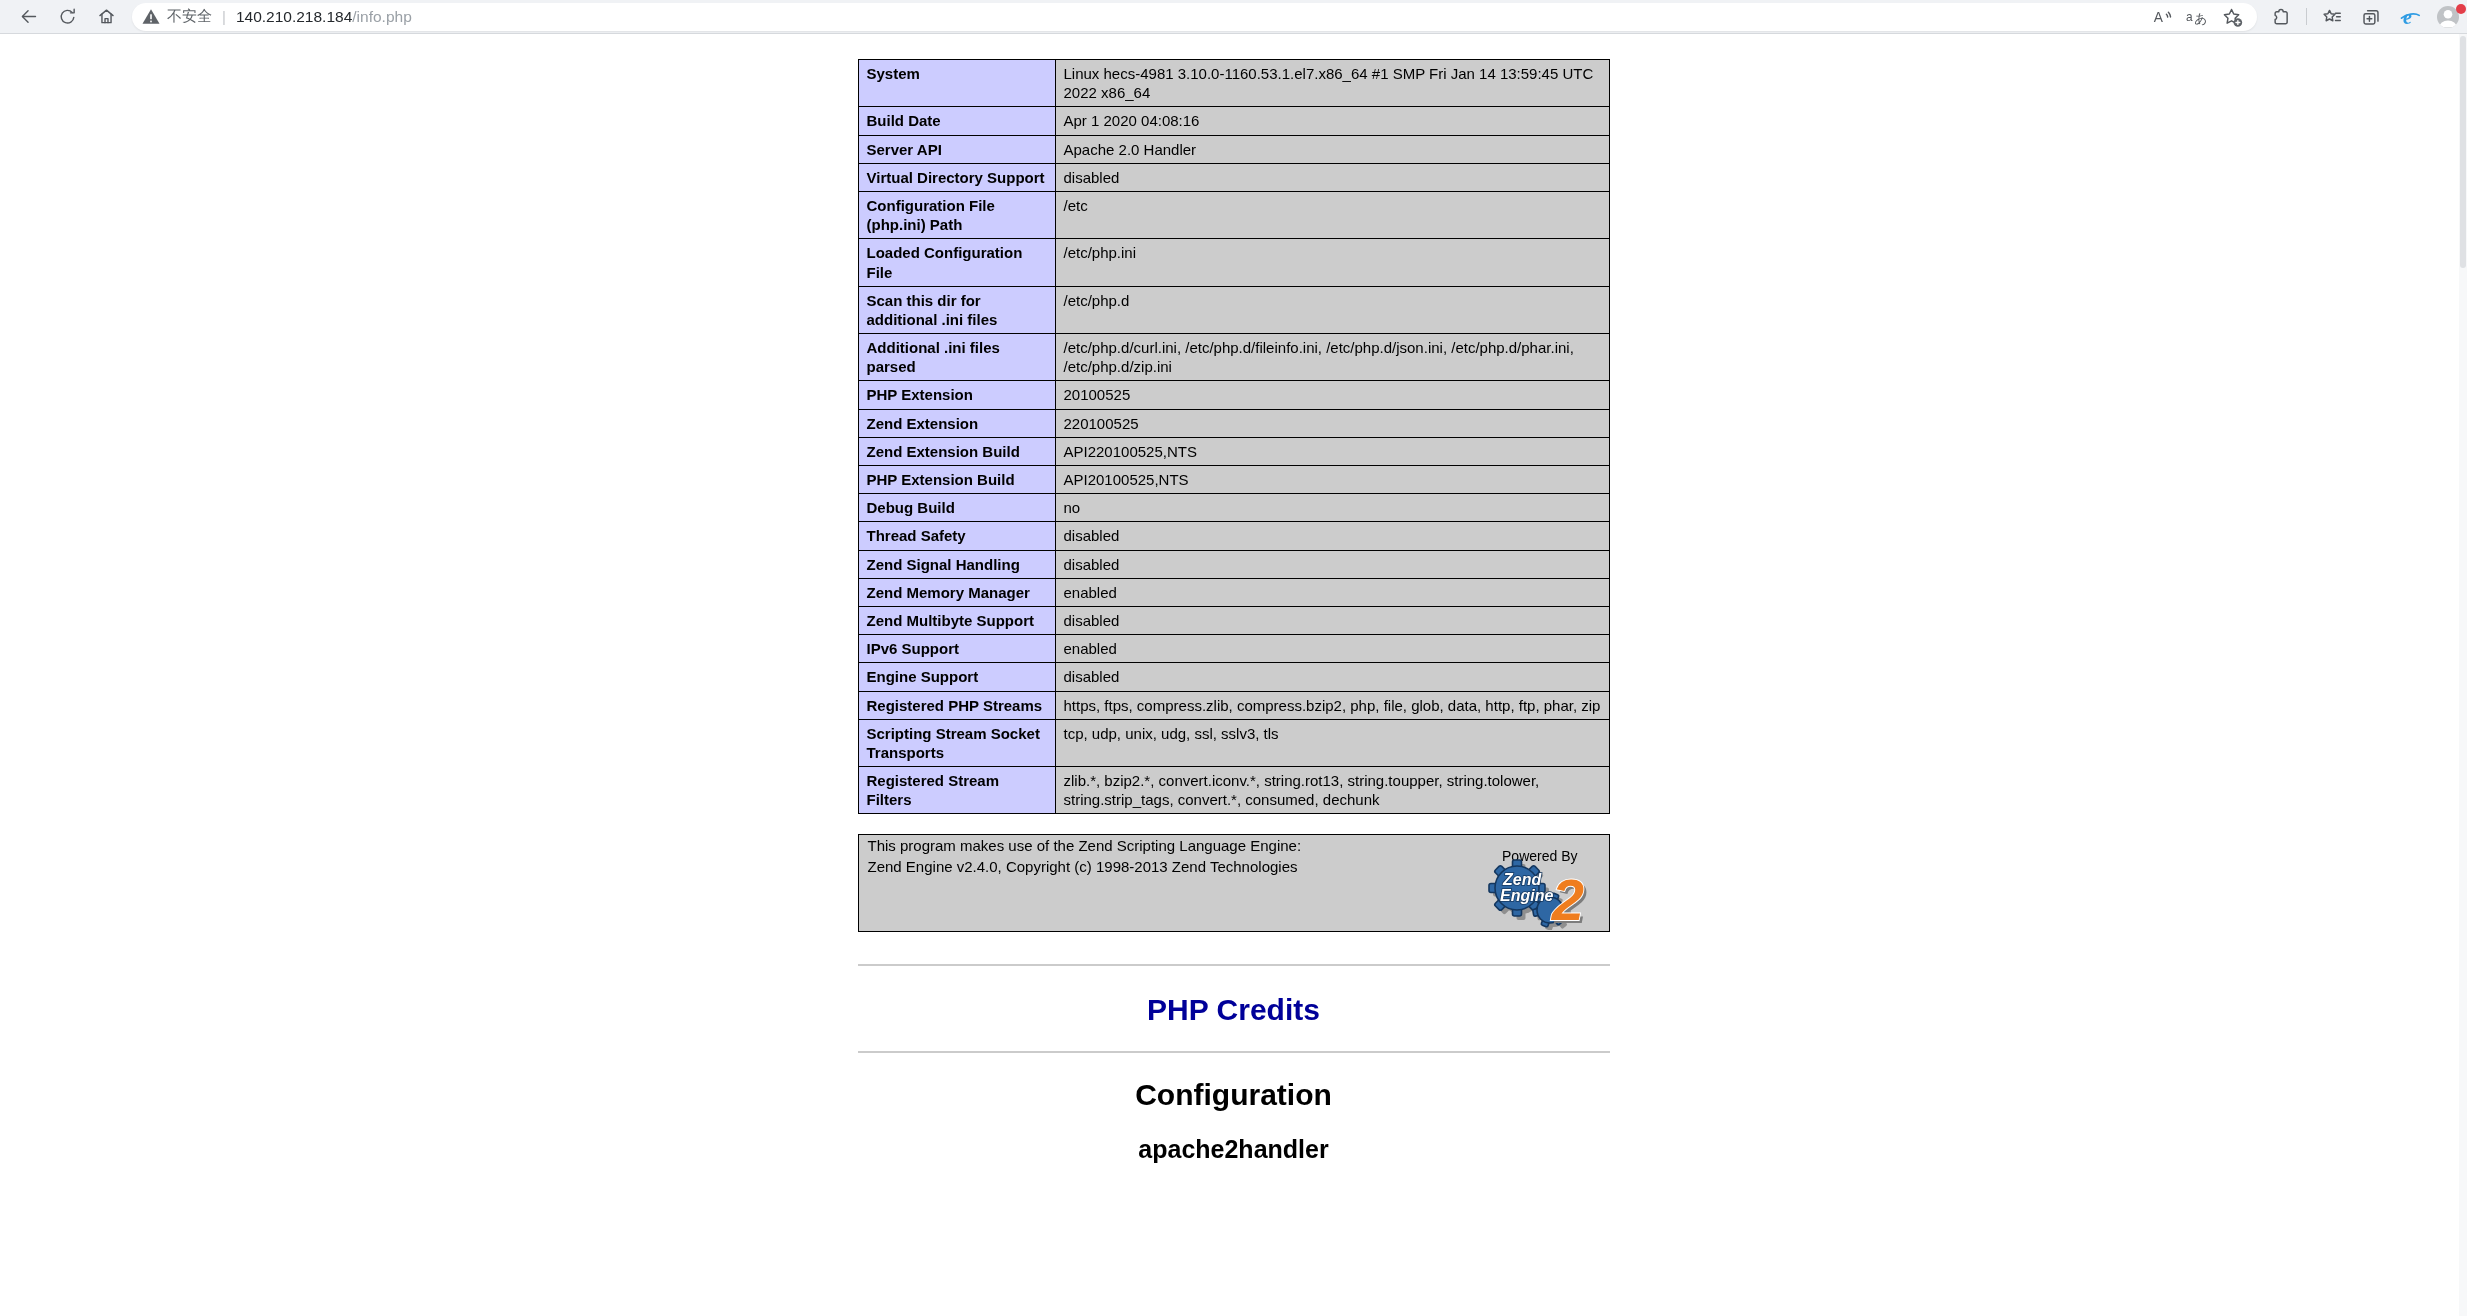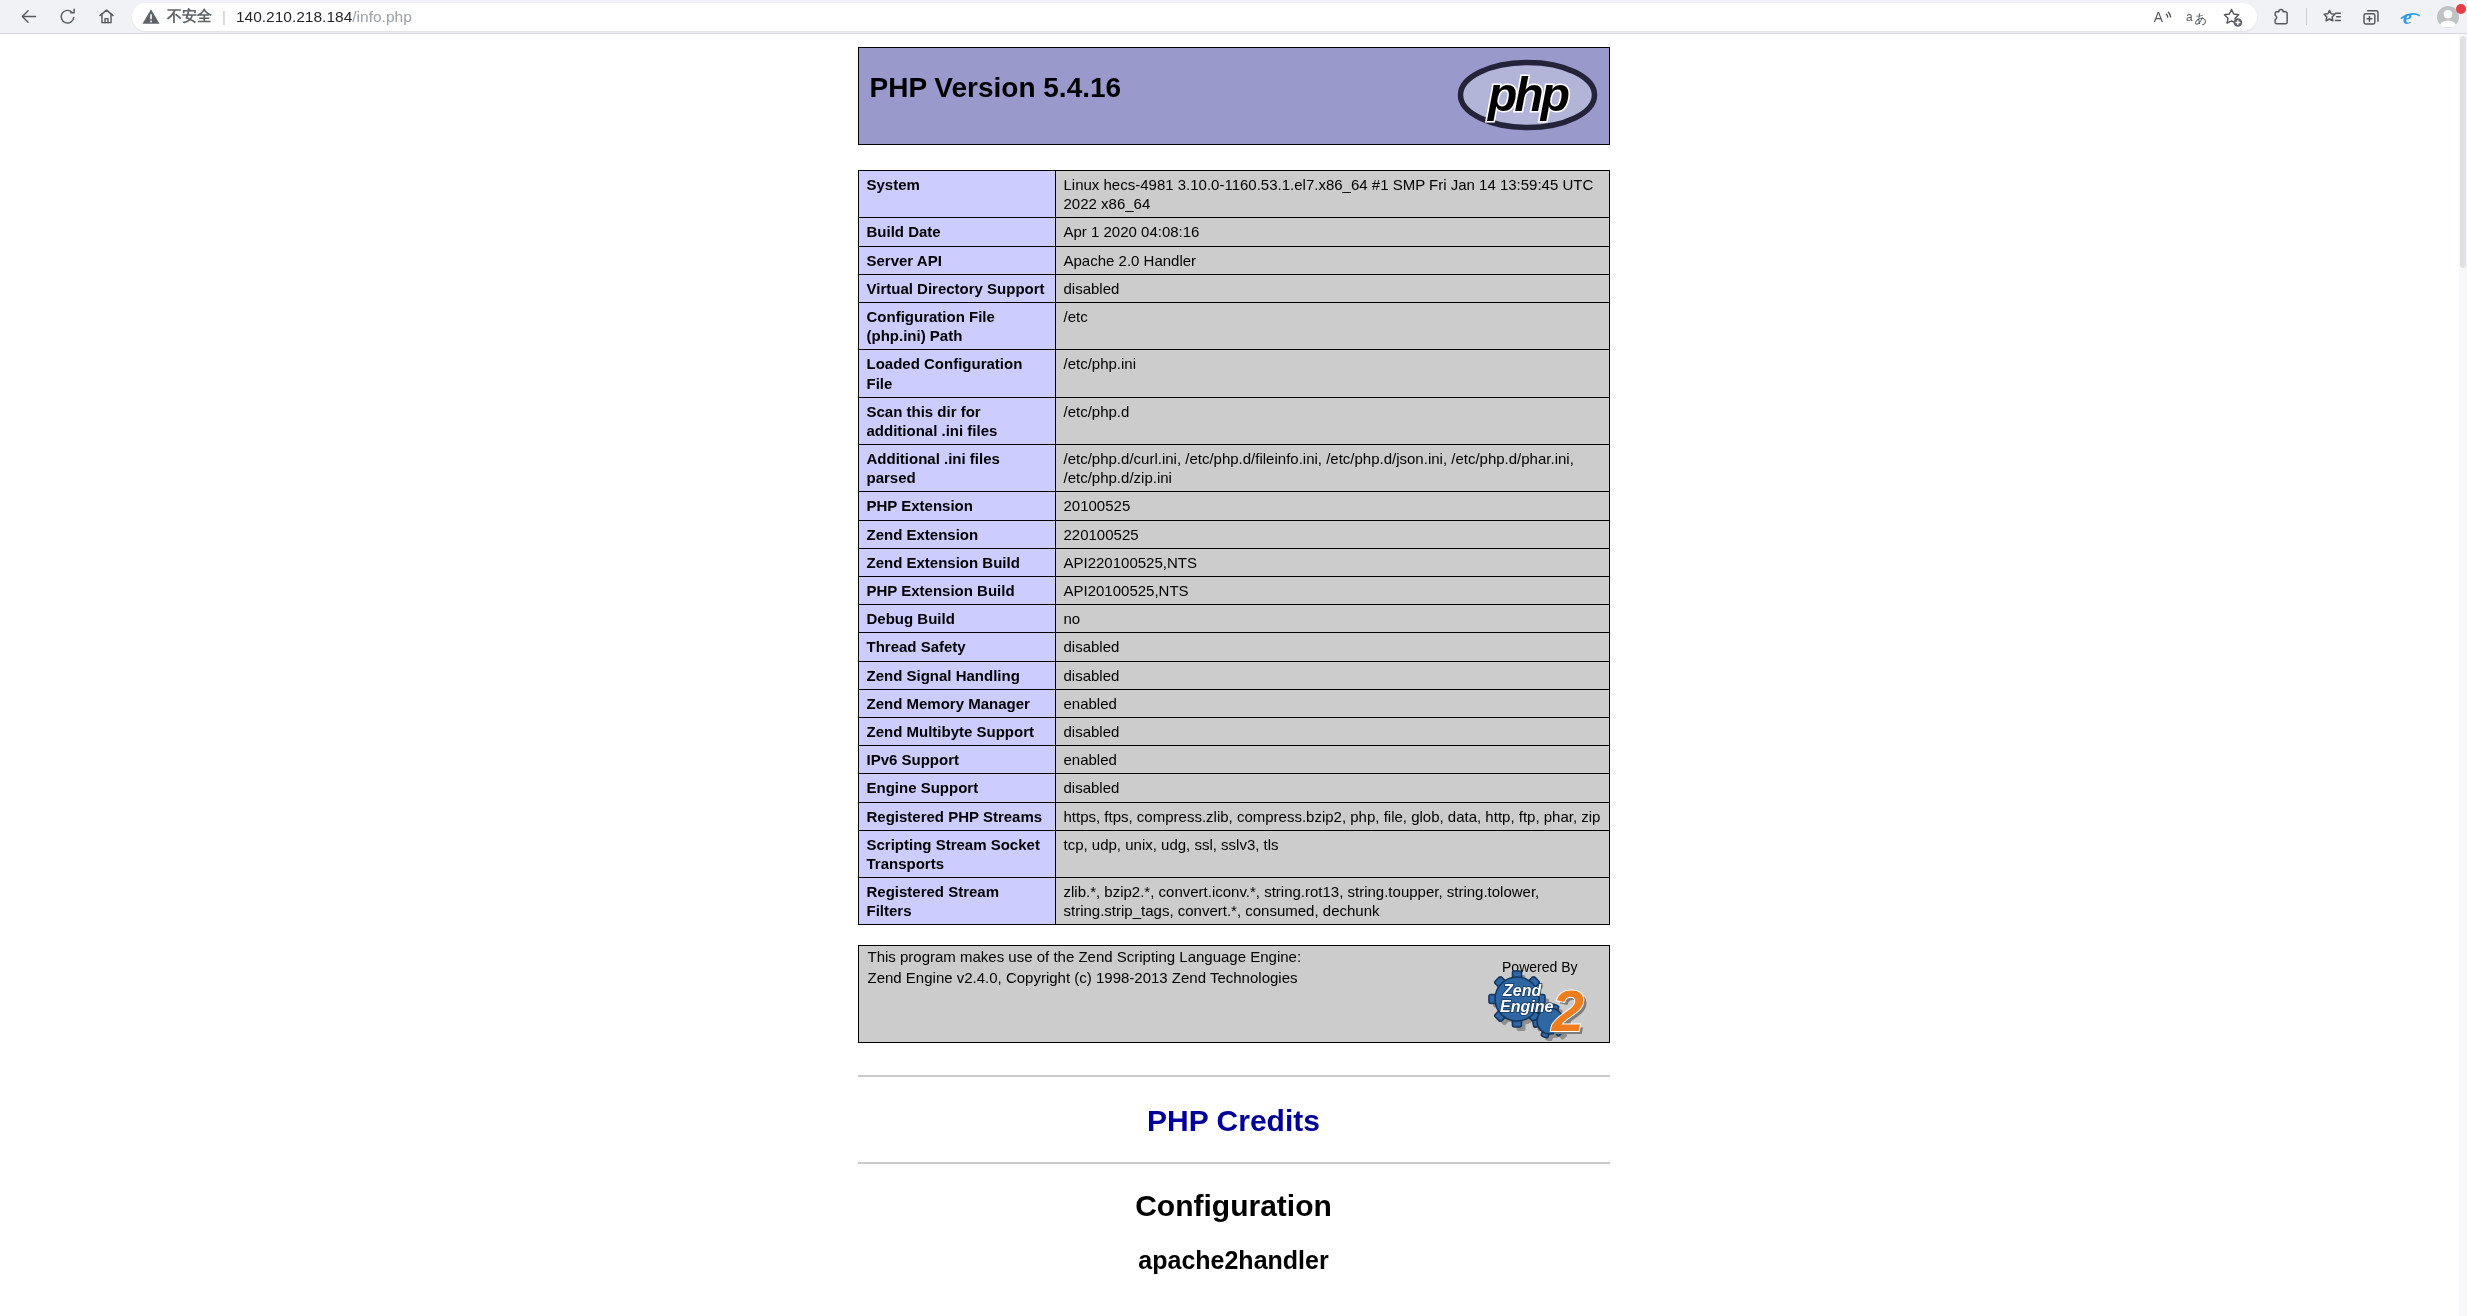--- a/index.html
+++ b/index.html
@@ -17,21 +17,21 @@
     width:32px; height:28px; flex:0 0 auto; display:flex; align-items:center;
     justify-content:center; border-radius:5px; background:transparent; border:none; padding:0;
   }
   .tbtn + .tbtn{ margin-left:7px; }
   .ticon{ stroke:#54585d; stroke-width:1.6; fill:none; stroke-linecap:round; stroke-linejoin:round; }
   .urlbar{
     flex:1; min-width:0; height:28px; margin:0 8px 0 10px; background:#fff;
     border-radius:14px; display:flex; align-items:center; padding:0 10px;
     box-shadow:0 1px 2px rgba(0,0,0,.07);
   }
-  .sec-label{ color:#5f6469; font-size:15px; margin:0 10px 0 7px; white-space:nowrap;font-weight:bold; }
+  .sec-label{ color:#5f6469; font-size:15px; margin:0 10px 0 7px; white-space:nowrap; }
   .url-sep{ color:#c6c9cc; font-size:15px; margin-right:10px; font-weight:200; }
   .url-host{ color:#24282c; font-size:15.5px; white-space:nowrap; }
   .url-path{ color:#9aa0a6; font-size:15.5px; white-space:nowrap; }
   .flex-spacer{ flex:1; }
   .pbtn{ width:30px; height:26px; display:flex; align-items:center; justify-content:center;
          border:none; background:transparent; border-radius:5px; padding:0; margin-left:5px; }
   .vsep{ width:1px; height:17px; background:#c9ccd0; margin:0 9px; flex:0 0 auto; }
   .profile-btn{ position:relative; margin-left:7px; width:30px; }
   .notif-dot{ position:absolute; top:1px; right:-3px; width:10px; height:10px;
               border-radius:50%; background:#e33e49; }
@@ -160,27 +160,20 @@
         <path d="M3.2 22.5a8.8 7 0 0 1 17.6 0z" fill="#fff"></path>
       </g>
     </svg>
     <span class="notif-dot"></span>
   </button>
 </div>
 
 <div class="page">
   <div class="content">
 
-    <div class="php-header">
-      <h1>PHP Version 5.4.16</h1>
-      <svg class="php-logo" width="143" height="72" viewBox="0 0 143 72">
-        <ellipse cx="71.5" cy="36" rx="67" ry="32.5" fill="#b2b5d8" stroke="#23233a" stroke-width="5.5"></ellipse>
-        <text x="71.5" y="52" text-anchor="middle" font-size="48" font-weight="bold" font-style="italic" letter-spacing="-3" fill="#000" stroke="#fff" stroke-width="3.2" paint-order="stroke" font-family="Liberation Sans, sans-serif">php</text>
-      </svg>
-    </div>
 
     <table class="info">
       <tbody>
   <tr>
     <td class="cell-label">System</td>
     <td class="cell-value">Linux hecs-4981 3.10.0-1160.53.1.el7.x86_64 #1 SMP Fri Jan 14 13:59:45 UTC 2022 x86_64</td>
   </tr>
 
   <tr>
     <td class="cell-label">Build Date</td>

